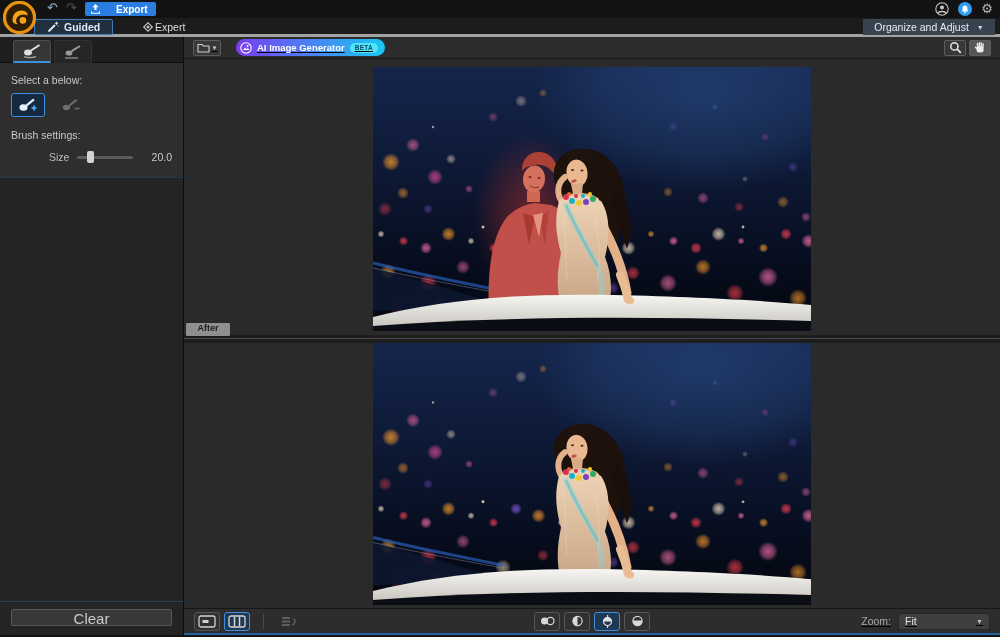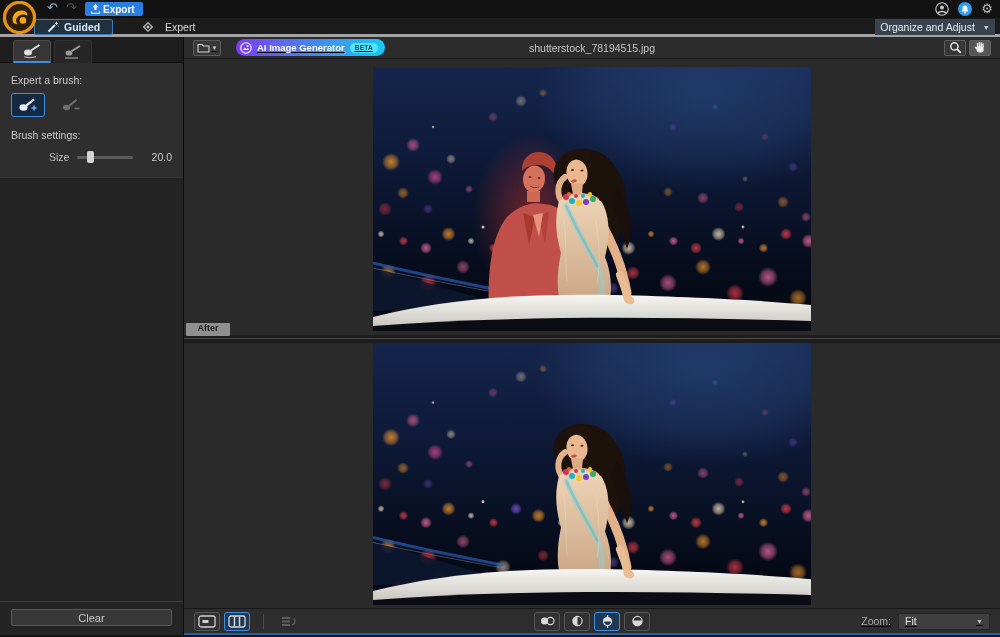--- a/index.html
+++ b/index.html
@@ -6,36 +6,36 @@
   html,body { width:1000px; height:637px; overflow:hidden; background:#131313;
     font-family:"Liberation Sans", sans-serif; -webkit-font-smoothing:antialiased; }
 
   
   .titlebar { height:18px; background:#121212; position:relative; }
   .logo { position:absolute; left:3px; top:1px; width:33px; height:33px; z-index:20; }
   .undo { position:absolute; left:47px; top:0; font-size:13px; color:#8ea9c4; cursor:pointer; }
   .redo { position:absolute; left:66px; top:0; font-size:13px; color:#505050; }
   .export-btn { position:absolute; left:85px; top:2px; height:14px; background:#2a7de1;
     border-radius:2px; color:#fff; font-size:10px; font-weight:bold; display:flex;
-    align-items:center; gap:3px; padding:0 8px 0 6px; cursor:pointer; }
+    align-items:center; gap:16px; padding:0 8px 0 6px; cursor:pointer; }
   .tb-right { position:absolute; right:7px; top:2px; display:flex; align-items:center; gap:9px; }
   .icon-person { width:14px; height:14px; }
   .icon-bell-wrap { width:14px; height:14px; border-radius:50%; background:#2e9df0;
     display:flex; align-items:center; justify-content:center; }
   .icon-gear { color:#b5b5b5; font-size:13px; line-height:14px; }
 
   
   .tabbar { height:19px; background:#1c1c1c; position:relative; border-bottom:3px solid #a3a3a3; }
   .tab-guided { position:absolute; left:34px; top:1px; height:16px; display:flex; align-items:center;
     gap:5px; padding:0 12px; border:1px solid #3e7dbd; border-radius:2px; background:#20303f; cursor:pointer; }
   .tab-guided span { color:#d9e9fa; font-size:10.5px; font-weight:bold; }
   .tab-expert { position:absolute; left:134px; top:1px; height:16px; display:flex; align-items:center;
-    gap:11px; padding:0 8px; cursor:pointer; }
+    gap:1px; padding:0 8px; cursor:pointer; }
   .tab-expert span { color:#dcdcdc; font-size:10.5px; }
-  .organize-btn { position:absolute; right:5px; top:1px; height:16px; width:120px; background:#39424f;
+  .organize-btn { position:absolute; right:5px; top:1px; height:16px; width:132px; background:#39424f;
     border-radius:0; display:flex; align-items:center; justify-content:center; gap:8px;
     color:#e6ebf1; font-size:10.5px; cursor:pointer; }
   .organize-btn .chev { font-size:7px; color:#cdd5de; }
 
   
   .content { display:flex; height:598px; }
 
   
   .panel { width:184px; background:#232323; border-right:1px solid #0c0c0c; display:flex;
     flex-direction:column; }
@@ -65,21 +65,21 @@
   .slider-thumb { position:absolute; top:0; left:18%; width:7px; height:12px; background:#d4d4d4;
     border-radius:2px; cursor:grab; }
   .size-value { font-size:10.5px; color:#c9c9c9; margin-left:13px; width:26px; text-align:right; }
   .apply-section { background:#242424; padding:9px 0 11px; border-bottom:1px solid #0f0f0f; }
   .apply-btn { display:block; margin:0 auto; width:122px; height:17px; background:#3a3a3a;
     border:1px solid #585858; border-radius:2px; color:#bdbdbd; font-size:10.5px;
     font-family:inherit; cursor:pointer; }
   .panel-fill { flex:1; background:#242424; }
   .clear-section { border-top:1px solid #26435e; padding:7px 11px 9px; background:#242424; }
   .clear-btn { display:block; width:100%; height:17px; background:#383838; border:1px solid #585858;
-    border-radius:2px; color:#cacaca; font-size:11px; font-family:inherit; cursor:pointer; }
+    border-radius:2px; color:#cacaca; font-size:15px; font-family:inherit; cursor:pointer; }
 
   
   .viewer { flex:1; display:flex; flex-direction:column;text-decoration:underline; }
   .viewer-topbar { height:22px; background:#2c2c2c; border-bottom:1px solid #191919;
     display:flex; align-items:center; padding:0 9px; position:relative; }
   .folder-btn { width:28px; height:16px; background:#383838; border:1px solid #5c5c5c; border-radius:2px;
     display:flex; align-items:center; justify-content:center; gap:2px; cursor:pointer; }
   .folder-btn .chev { font-size:6px; color:#cfcfcf; }
   .ai-btn { margin-left:15px; height:17px; border-radius:9px; padding:0 7px 0 4px; display:flex;
     align-items:center; gap:5px; background:linear-gradient(90deg,#7a3df0,#19c8f5); cursor:pointer; }
@@ -193,21 +193,21 @@
       <div class="ptab inactive">
         <svg width="20" height="15" viewBox="0 0 20 15">
           <ellipse cx="6" cy="8" rx="3.4" ry="2.6" fill="#9a9a9a"></ellipse>
           <line x1="8.6" y1="6.2" x2="17" y2="1" stroke="#9a9a9a" stroke-width="2"></line>
           <line x1="2" y1="13" x2="15" y2="13" stroke="#8a8a8a" stroke-width="1.4"></line>
         </svg>
       </div>
     </div>
 
     <div class="panel-body">
-      <div class="label-sm">Expert a brush:</div>
+      <div class="label-sm">Select a below:</div>
       <div class="brush-row">
         <div class="brush-btn active">
           <svg width="22" height="17" viewBox="0 0 22 17">
             <ellipse cx="6.5" cy="10.5" rx="4" ry="3.2" fill="#e8f2fc"></ellipse>
             <line x1="9.6" y1="8.4" x2="17" y2="2.4" stroke="#e8f2fc" stroke-width="2.2"></line>
             <path d="M17 8.5 v5 M14.5 11 h5" stroke="#5db3ff" stroke-width="1.6"></path>
           </svg>
         </div>
         <div class="brush-btn disabled">
           <svg width="22" height="17" viewBox="0 0 22 17">
@@ -244,21 +244,20 @@
       </div>
       <div class="ai-btn">
         <svg width="12" height="12" viewBox="0 0 12 12">
           <circle cx="6" cy="6" r="5.2" fill="none" stroke="#fff" stroke-width="1.1"></circle>
           <path d="M3 8 L5 5.4 L6.6 7.2 L8 5.8 L9 8 Z" fill="#fff"></path>
           <circle cx="7.6" cy="4" r="0.9" fill="#fff"></circle>
         </svg>
         <span class="ai-label">AI Image Generator</span>
         <span class="ai-badge">BETA</span>
       </div>
-      <div class="filename">shutterstock_78194515.jpg</div>
       <div class="vt-right">
         <div class="tool-btn">
           <svg width="13" height="13" viewBox="0 0 13 13">
             <circle cx="5.4" cy="5.4" r="3.6" fill="none" stroke="#e6e6e6" stroke-width="1.5"></circle>
             <line x1="8.2" y1="8.2" x2="11.8" y2="11.8" stroke="#e6e6e6" stroke-width="1.8"></line>
           </svg>
         </div>
         <div class="tool-btn active">
           <svg width="12" height="13" viewBox="0 0 12 13">
             <rect x="2.6" y="5.2" width="7" height="6.4" rx="2.4" fill="#ececec"></rect>

